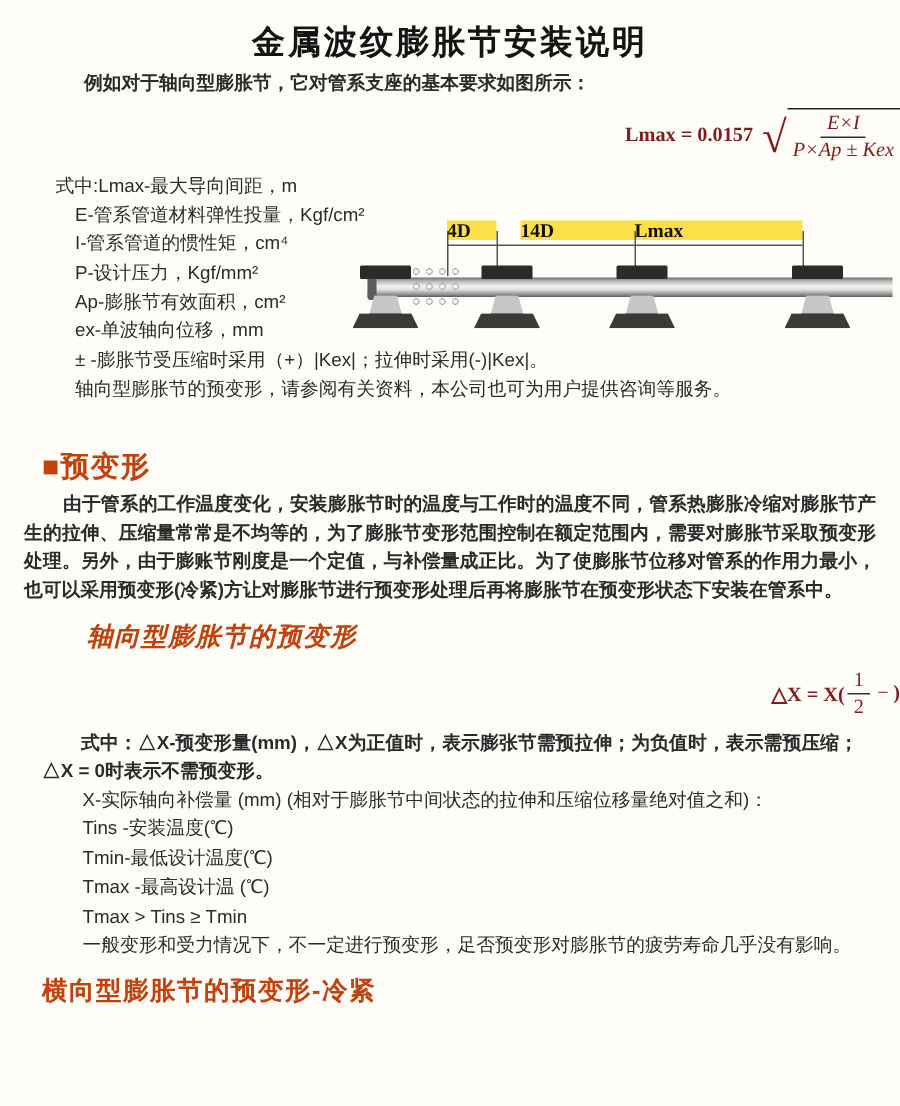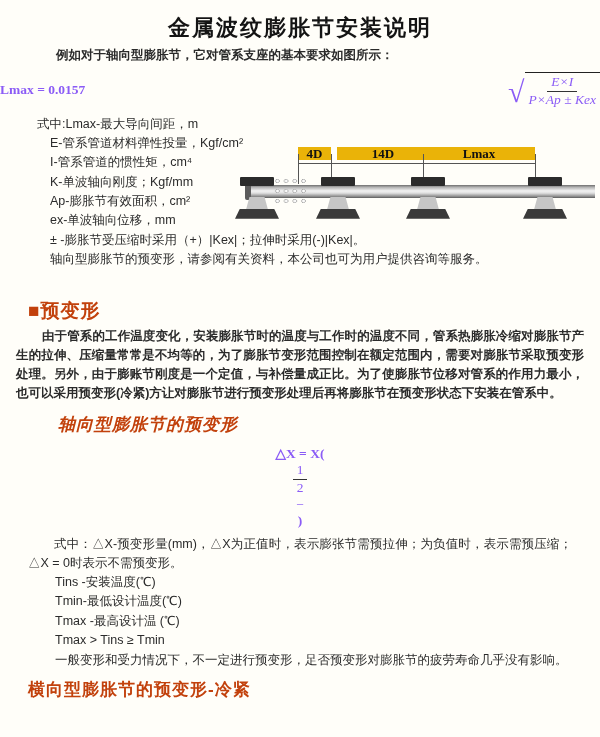--- a/index.html
+++ b/index.html
@@ -13,61 +13,61 @@
   .title{
     text-align:center;font-size:22px;font-weight:700;color:#141414;
     padding-top:13px;letter-spacing:2px;margin:0;
   }
   .accent{color:#c2410c;}
   .para{font-size:12.5px;line-height:19px;font-weight:600;}
   .sec1-para{margin:10px 30px 0 30px;text-indent:26px;}
   .sec-heading-inline{font-size:17px;font-weight:700;color:#219fd6;letter-spacing:1px;}
   .example-line{margin:3px 30px 0 30px;text-indent:26px;}
   
-  .formula{display:flex;justify-content:space-between;align-items:center;
-    font-family:"Liberation Serif",serif;font-size:13.5px;color:#8b5cf6;}
+  .formula{display:flex;justify-content:flex-end;align-items:center;
+    font-family:"Liberation Serif",serif;font-size:13.5px;color:#7f1d1d;}
   .formula .bold{font-weight:700;}
   .lmax-formula{margin:7px 0 2px 0;}
   .sqrt{display:inline-flex;align-items:center;margin-left:6px;}
   .radsym{font-size:30px;font-weight:400;line-height:26px;transform:translateY(2px);}
   .radbody{border-top:1.3px solid #222;display:inline-block;padding-top:1px;}
   .frac{display:inline-flex;flex-direction:column;align-items:center;
     vertical-align:middle;line-height:1.25;}
   .frac .num{border-bottom:1px solid #333;padding:0 4px;}
   .frac .den{padding:0 4px;}
   .ital{font-style:italic;}
   
   .defs-zone{position:relative;margin:6px 0 0 37px;height:174px;}
   .def-line{font-size:12.5px;line-height:19.3px;font-weight:500;white-space:nowrap;}
   .def-line.sub{margin-left:13px;}
   
   .diagram{position:absolute;top:32px;right:5px;width:350px;height:95px;}
   .dim-line{position:absolute;top:16px;left:53px;width:237px;height:1px;background:#555;}
   .tick{position:absolute;top:7px;width:1px;height:30px;background:#555;}
-  .dim-label{position:absolute;top:0;text-align:center;
+  .dim-label{position:absolute;top:0;text-align:left;
     font-family:"Liberation Serif",serif;font-weight:700;font-size:13px;color:#111;
-    background:#eab308;line-height:13px;}
+    background:#fde047;line-height:13px;}
   .pipe{position:absolute;top:38px;left:0;width:350px;height:13px;
     background:linear-gradient(to bottom,#6e6e6e 0%,#b5b5b5 18%,#f2f2f2 45%,#e0e0e0 62%,#8d8d8d 88%,#5a5a5a 100%);}
   .pipe-cap{position:absolute;top:36px;left:0;width:6px;height:17px;background:#5c5c5c;border-radius:2px;}
   .bellows{position:absolute;top:29px;left:28px;width:35px;height:30px;z-index:3;
     background-image:radial-gradient(circle 3px at 4.5px 5px,#fbfbfb 35%,#9a9a9a 68%,rgba(0,0,0,0) 76%);
     background-size:8.7px 10px;}
   .support{position:absolute;top:30px;width:44px;height:44px;}
   .support .clamp{position:absolute;left:5px;top:0;width:34px;height:9px;background:#2b2b2b;border-radius:1px;}
   .support .pedestal{position:absolute;left:11px;top:20px;width:22px;height:12px;background:#c6c6c6;
     clip-path:polygon(16% 0,84% 0,100% 100%,0 100%);border-bottom:1px solid #555;}
   .support .base{position:absolute;left:0;top:32px;width:44px;height:10px;background:#3a3a3a;
     clip-path:polygon(11% 0,89% 0,100% 100%,0 100%);}
   
   .sec-heading-block{margin:9px 0 3px 28px;font-size:19px;font-weight:700;letter-spacing:1px;}
   .preform-body{margin:0 16px;text-align:justify;text-indent:26px;}
   .sub-heading{margin:10px 0 0 58px;font-size:17px;font-weight:700;letter-spacing:1px;font-style:italic;}
-  .axial-formula{margin:9px 0 6px 0;flex-direction:column;}
-  .note-main{margin:4px 28px 0 28px;text-indent:26px;text-align:justify;font-weight:400;}
+  .axial-formula{margin:9px 0 6px 0;}
+  .note-main{margin:4px 28px 0 28px;text-indent:26px;text-align:justify;font-weight:700;}
   .note-line{margin-left:55px;font-size:12.5px;line-height:19.5px;font-weight:500;}
   .lateral-heading{margin:8px 0 0 28px;font-size:17px;font-weight:700;letter-spacing:1px;}
 </style>
 </head>
 <body>
 
 <div class="page">
 
   <h1 class="title">金属波纹膨胀节安装说明</h1>
 
@@ -84,29 +84,29 @@
           <span class="den">P×Ap ± Kex</span>
         </span>
       </span>
     </span>
   </div>
 
   <div class="defs-zone">
     <div class="def-line">式中:Lmax-最大导向间距，m</div>
     <div class="def-line sub">E-管系管道材料弹性投量，Kgf/cm²</div>
     <div class="def-line sub">I-管系管道的惯性矩，cm⁴</div>
-    <div class="def-line sub">K-单波轴向刚度；Kgf/mm</div>
+    <div class="def-line sub">P-设计压力，Kgf/mm²</div>
     <div class="def-line sub">Ap-膨胀节有效面积，cm²</div>
     <div class="def-line sub">ex-单波轴向位移，mm</div>
     <div class="def-line sub">± -膨胀节受压缩时采用（+）|Kex|；拉伸时采用(-)|Kex|。</div>
     <div class="def-line sub">轴向型膨胀节的预变形，请参阅有关资料，本公司也可为用户提供咨询等服务。</div>
 
     <div class="diagram">
       <div class="dim-label" style="left:53px;width:33px;">4D</div>
-      <div class="dim-label" style="left:92px;width:92px;">14D</div>
+      <div class="dim-label" style="left:102px;width:92px;">14D</div>
       <div class="dim-label" style="left:178px;width:112px;">Lmax</div>
       <div class="dim-line"></div>
       <div class="tick" style="left:53px;"></div>
       <div class="tick" style="left:86px;"></div>
       <div class="tick" style="left:178px;"></div>
       <div class="tick" style="left:290px;"></div>
       <div class="pipe"></div>
       <div class="pipe-cap"></div>
       <div class="bellows"></div>
       <div class="support" style="left:-10px;">
@@ -142,20 +142,21 @@
     <span class="bold">△X = X(</span>
     <span class="frac" style="margin:0 2px;">
       <span class="num">1</span>
       <span class="den">2</span>
     </span>
     <span style="margin:0 3px;">−</span>
     <span class="bold">)</span>
   </div>
 
   <p class="para note-main">式中：△X-预变形量(mm)，△X为正值时，表示膨张节需预拉伸；为负值时，表示需预压缩；△X = 0时表示不需预变形。</p>
+  <div class="note-line">X-实际轴向补偿量 (mm) (相对于膨胀节中间状态的拉伸和压缩位移量绝对值之和)：</div>
   <div class="note-line">Tins -安装温度(℃)</div>
   <div class="note-line">Tmin-最低设计温度(℃)</div>
   <div class="note-line">Tmax -最高设计温 (℃)</div>
   <div class="note-line">Tmax &gt; Tins ≥ Tmin</div>
   <div class="note-line">一般变形和受力情况下，不一定进行预变形，足否预变形对膨胀节的疲劳寿命几乎没有影响。</div>
 
   <div class="lateral-heading accent">横向型膨胀节的预变形-冷紧</div>
 
 </div>
 

